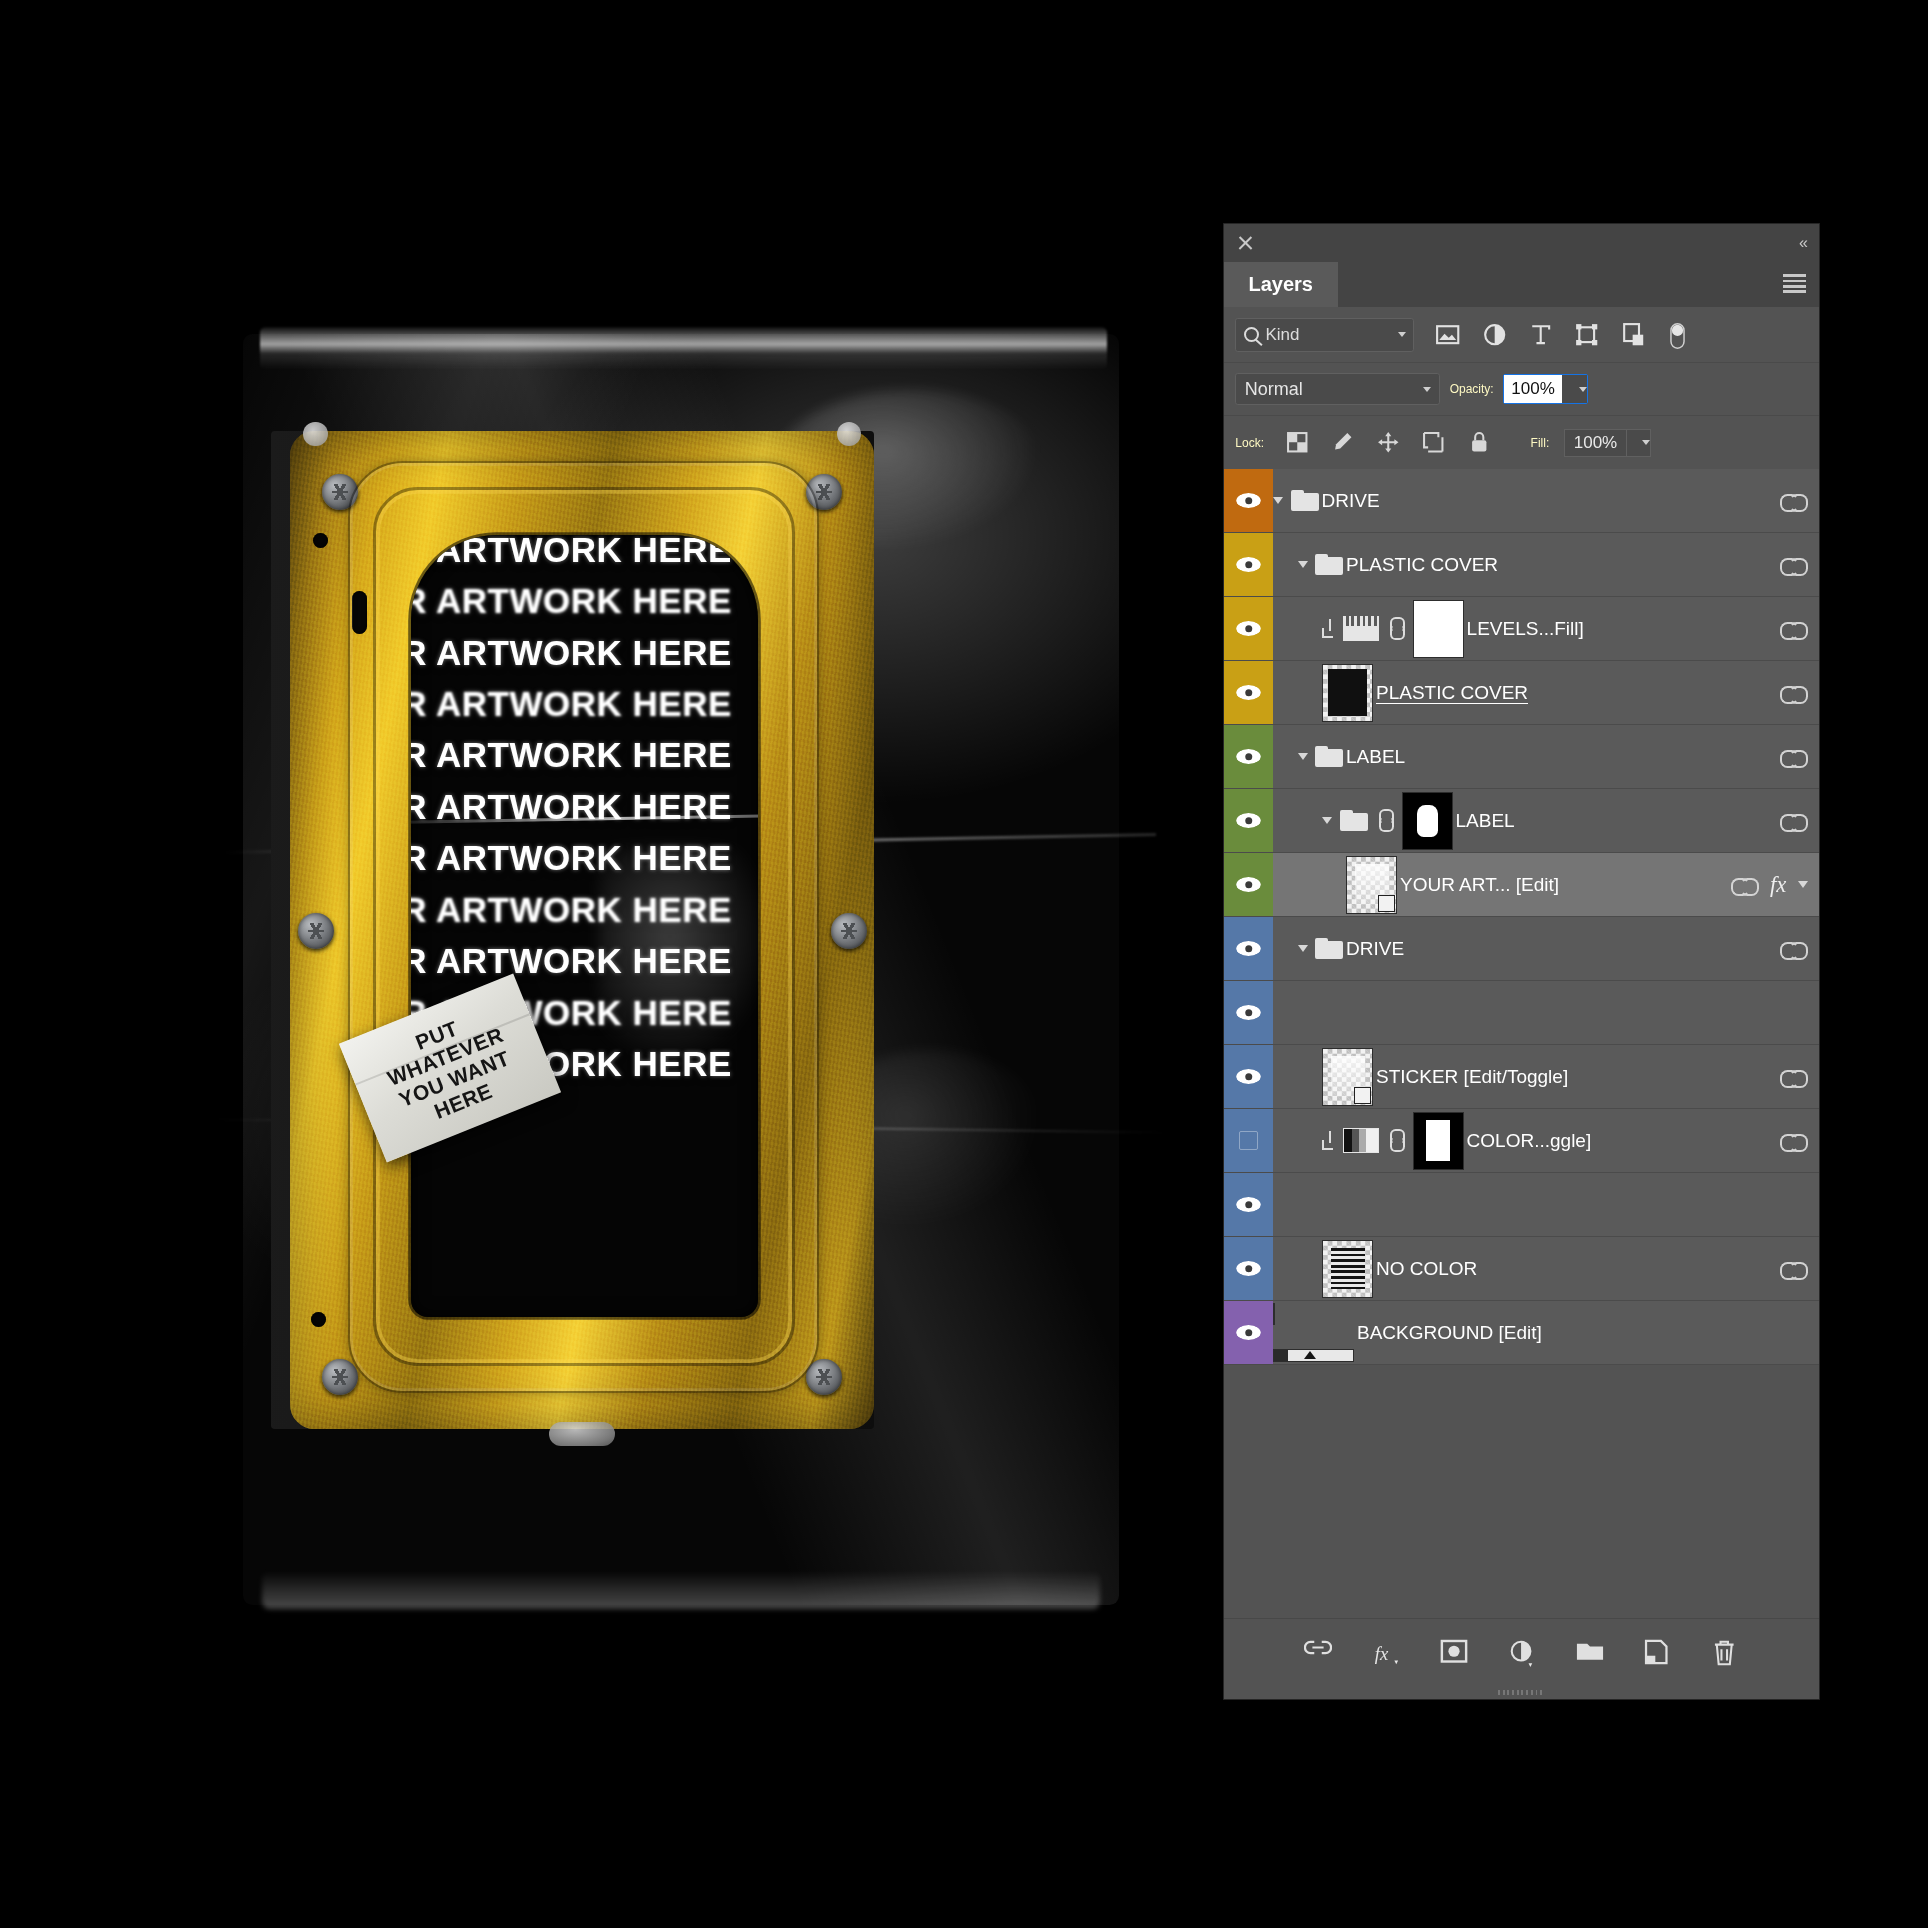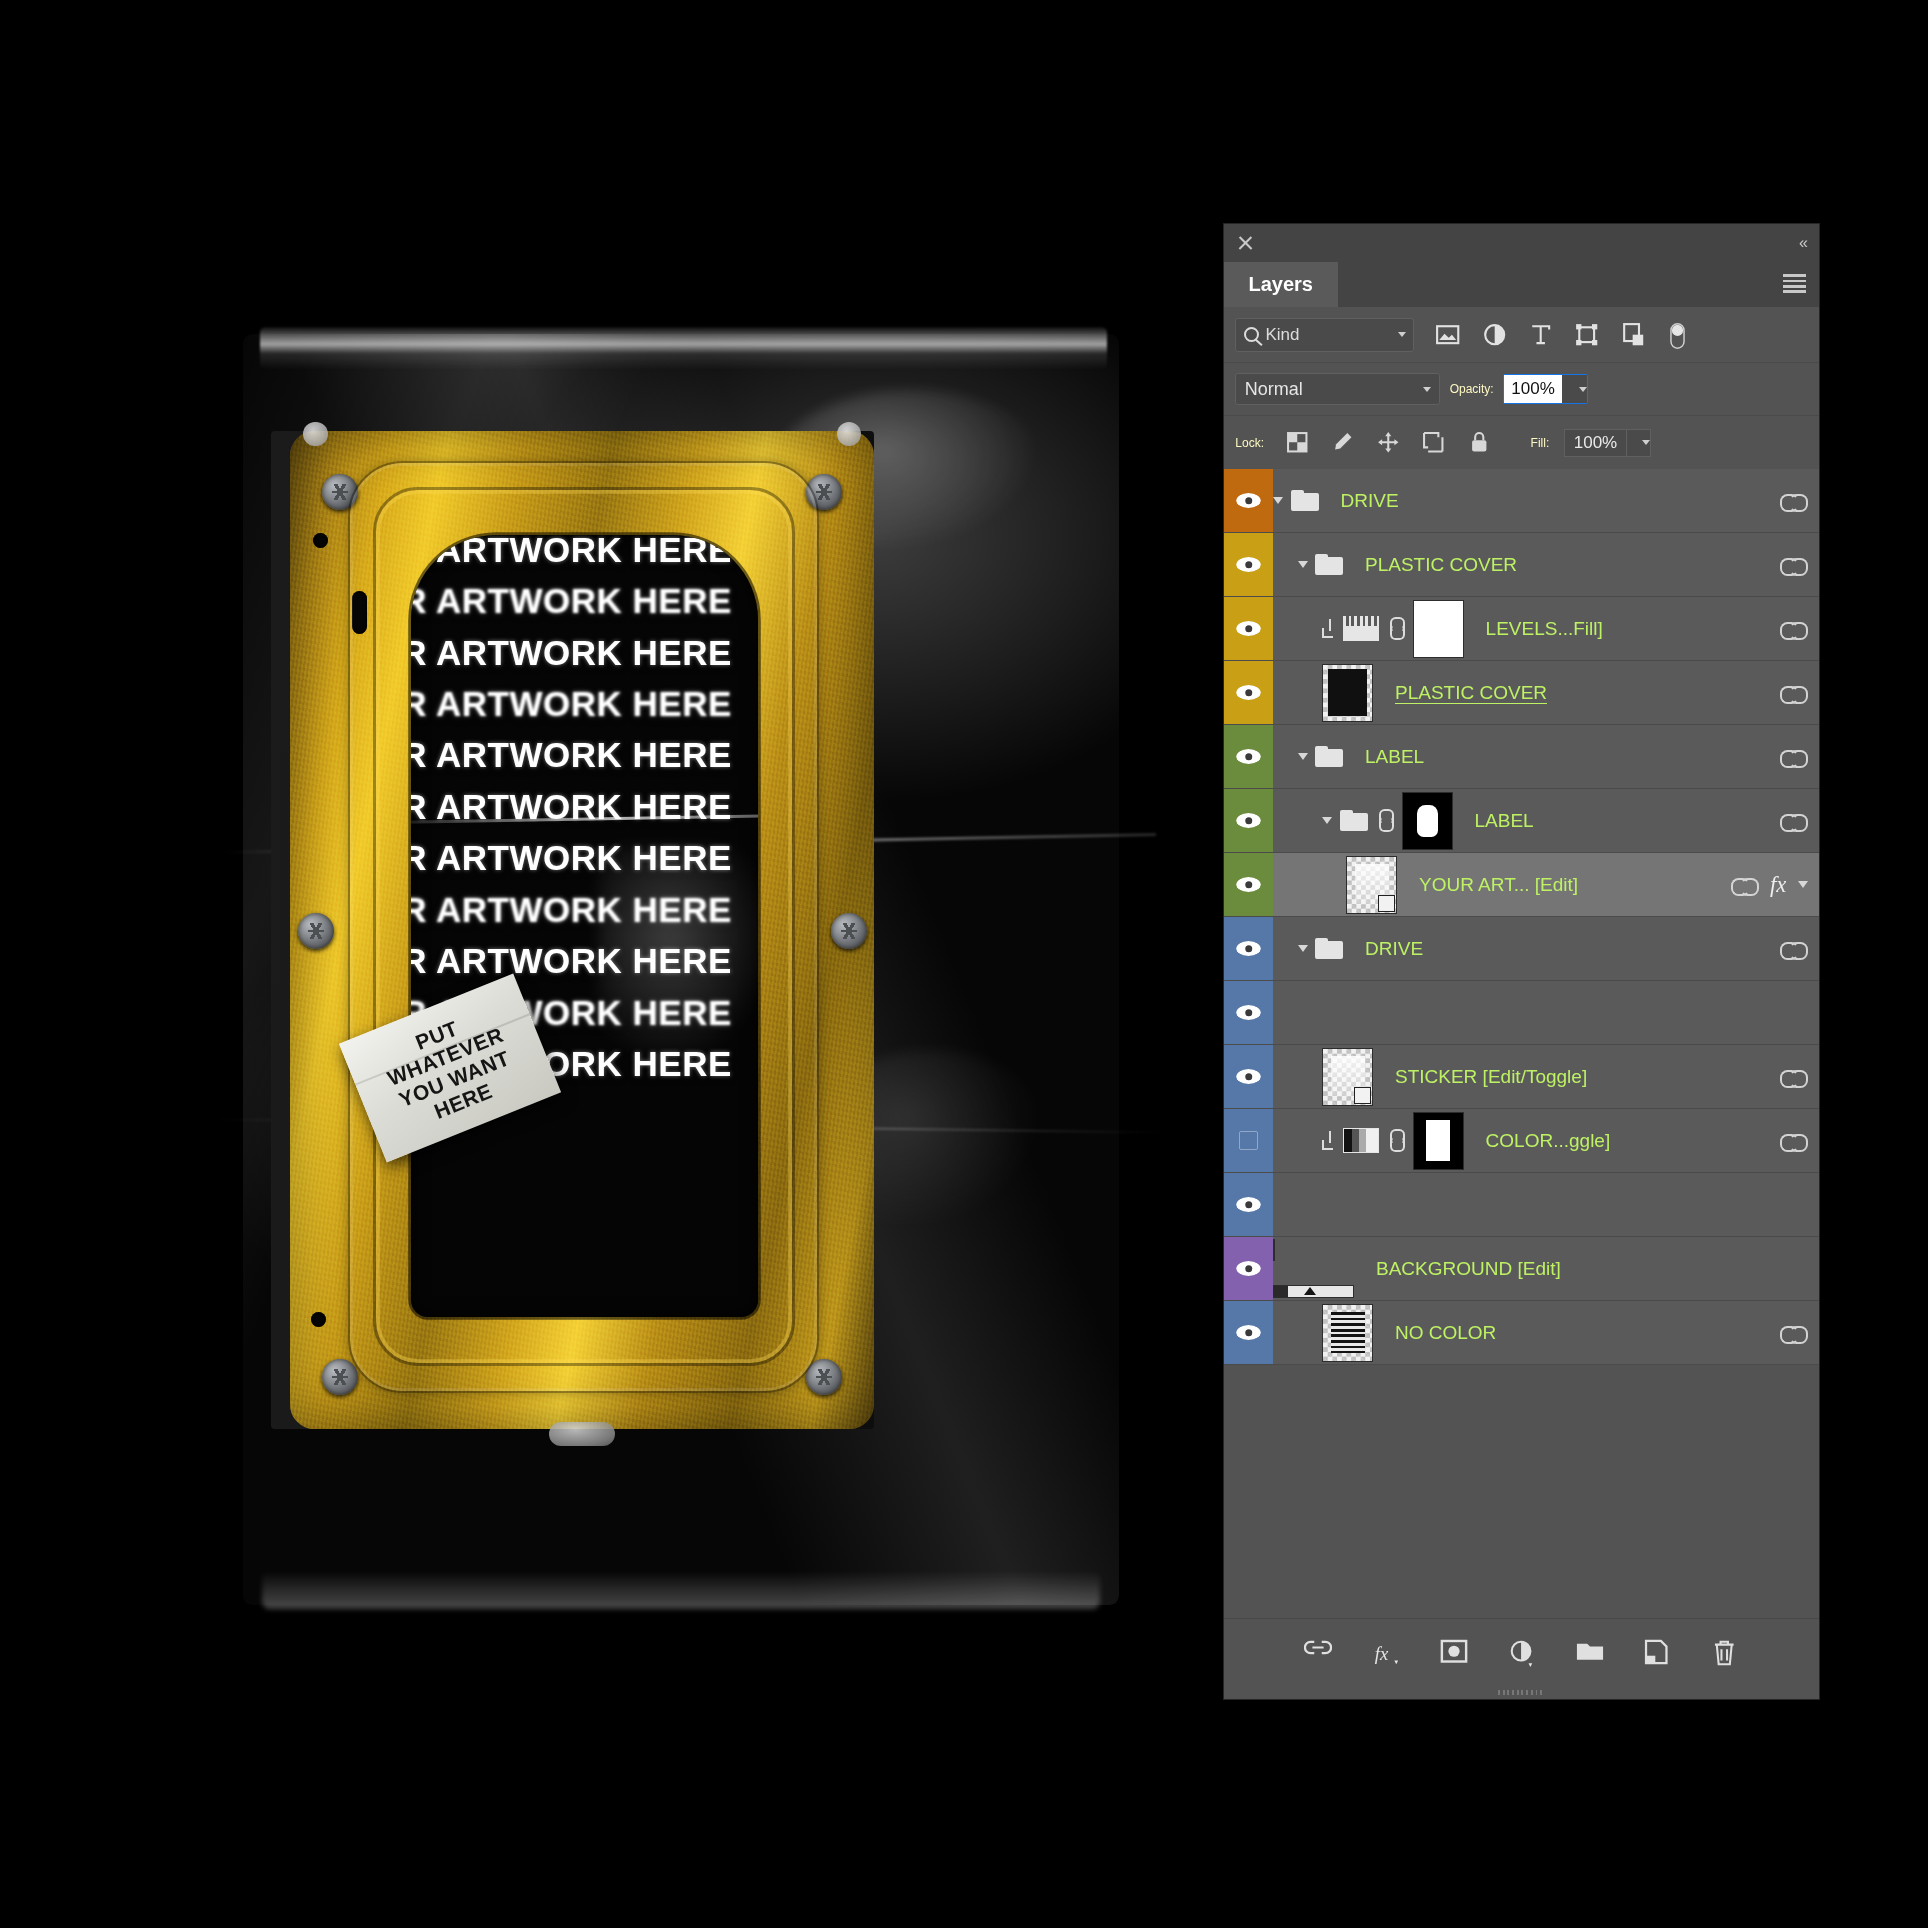--- a/index.html
+++ b/index.html
@@ -305,21 +305,21 @@
     position:relative; overflow:hidden;
   }
   .thumb.solid-white{ background:#fff; background-image:none; }
   .mask-thumb{
     width:51px; height:58px; flex:none; background:#000; border:1.4px solid #2d2d2d;
     display:flex; align-items:center; justify-content:center; position:relative;
   }
   .mask-blob{ width:21px; height:32px; background:#fff; border-radius:8.5px 8.5px 6.6px 6.6px; }
   .mask-rect{ width:24.5px; height:41px; background:#fff; }
   .lname{
-    margin-left:22px; font-size:19px; color:#bef264; white-space:nowrap;
+    margin-left:3px; font-size:19px; color:#ffffff; white-space:nowrap;
     overflow:hidden; text-overflow:ellipsis;
   }
   .lname.underline{ text-decoration:underline; text-underline-offset:3.8px; }
   .rightcell{ margin-left:auto; display:flex; align-items:center; gap:11.3px; flex:none; }
   .linkico{
     width:28px; height:14px; position:relative; opacity:.92;
   }
   .linkico::before,.linkico::after{
     content:""; position:absolute; top:0; width:15px; height:14px;
     border:2.4px solid #ddd; border-radius:7.5px;
@@ -739,42 +739,42 @@
             <span class="linkico"></span>
           </div>
         </div>
       </div>
       <div class="lrow">
         <div class="eye-cell" style="background: rgb(85, 120, 168);">
           <div class="eye"></div>
         </div>
       </div>
       <div class="lrow">
-        <div class="eye-cell" style="background: rgb(132, 97, 174);">
-          <div class="eye"></div>
-        </div>
-        <div class="lbody">
-          <span class="bg-thumb-wrap"><span class="bg-thumb"></span><span class="bg-slider"></span></span>
-          <span class="lname">BACKGROUND [Edit]</span>
-          <div class="rightcell"></div>
-        </div>
-      </div>
-      <div class="lrow">
         <div class="eye-cell" style="background: rgb(85, 120, 168);">
           <div class="eye"></div>
         </div>
         <div class="lbody">
           <div class="indent-2"></div>
           <span class="thumb">
             <span style="position: absolute; inset: 7.5px; background: repeating-linear-gradient(rgb(20, 20, 20) 0px, rgb(20, 20, 20) 2.8px, rgb(233, 233, 233) 2.8px, rgb(233, 233, 233) 5.6px);"></span>
           </span>
           <span class="lname">NO COLOR</span>
           <div class="rightcell">
             <span class="linkico"></span>
           </div>
+        </div>
+      </div>
+      <div class="lrow">
+        <div class="eye-cell" style="background: rgb(132, 97, 174);">
+          <div class="eye"></div>
+        </div>
+        <div class="lbody">
+          <span class="bg-thumb-wrap"><span class="bg-thumb"></span><span class="bg-slider"></span></span>
+          <span class="lname">BACKGROUND [Edit]</span>
+          <div class="rightcell"></div>
         </div>
       </div>
     </div>
 
   <div class="panel-footer">
     <span class="fbtn">
       <svg width="28" height="17" viewBox="0 0 30 18">
           <path d="M11 3H7a6 6 0 000 12h4M19 3h4a6 6 0 010 12h-4M9 9h12" fill="none" stroke="#e0e0e0" stroke-width="2.4"></path>
         </svg>
     </span>

